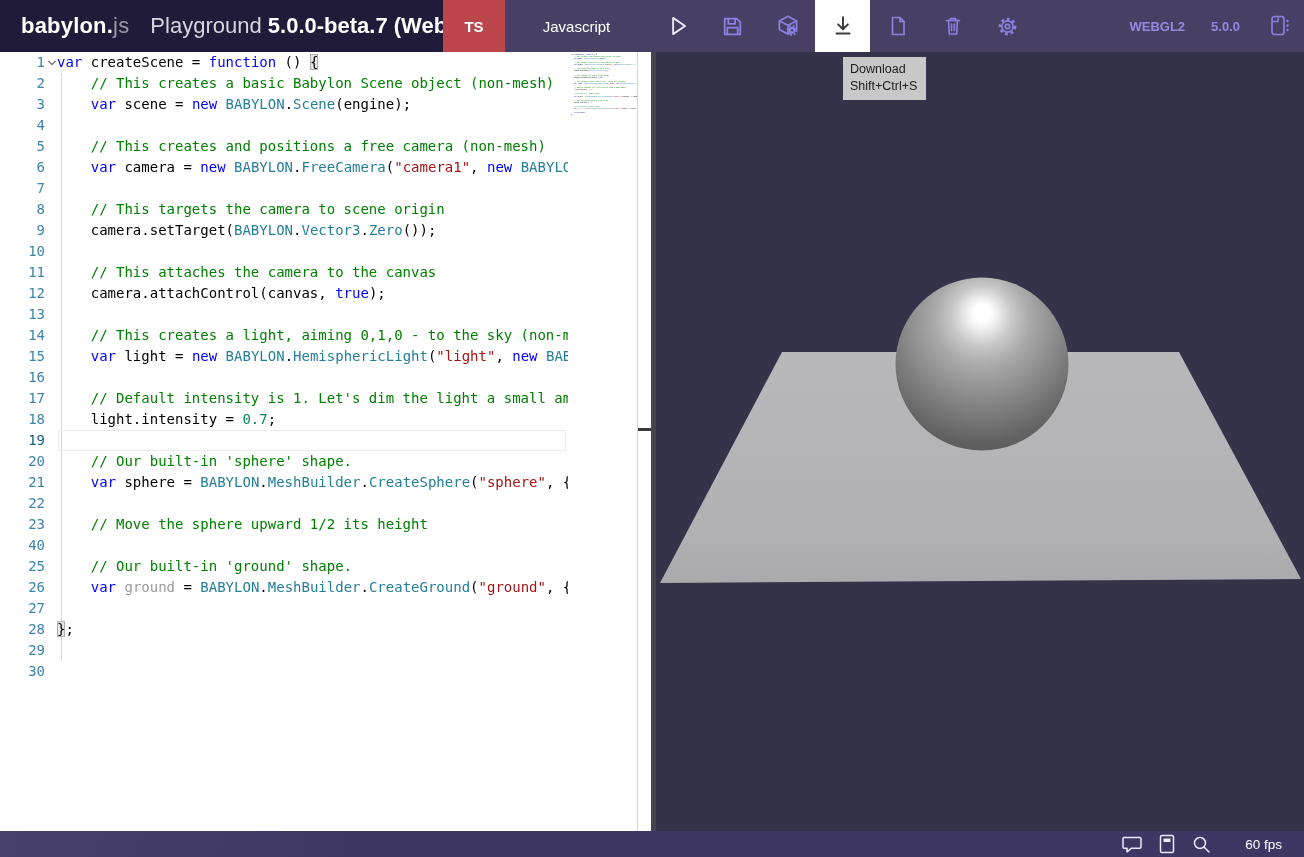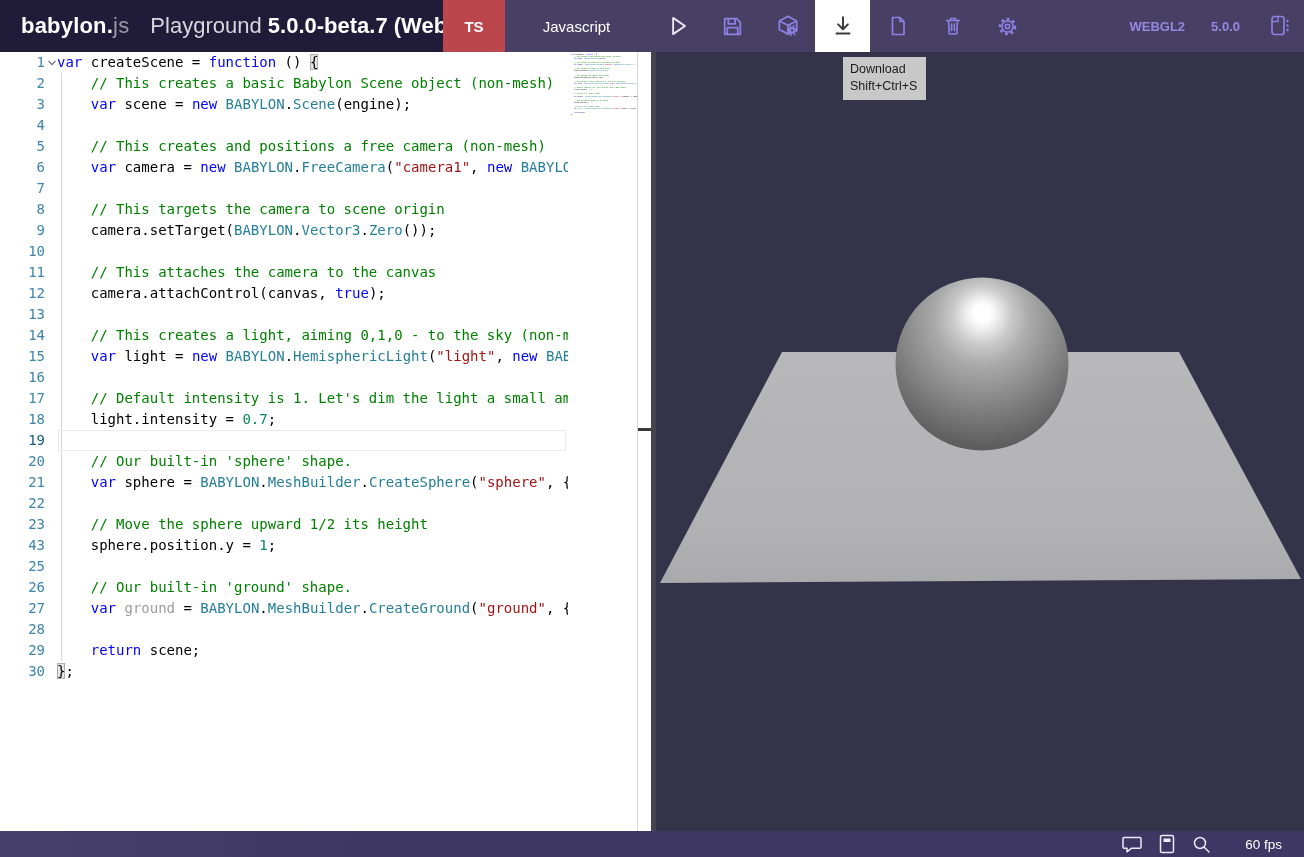--- a/index.html
+++ b/index.html
@@ -184,21 +184,21 @@
         <div class="ln">14</div>
         <div class="ln">15</div>
         <div class="ln">16</div>
         <div class="ln">17</div>
         <div class="ln">18</div>
         <div class="ln active">19</div>
         <div class="ln">20</div>
         <div class="ln">21</div>
         <div class="ln">22</div>
         <div class="ln">23</div>
-        <div class="ln">43</div>
+        <div class="ln">40</div>
         <div class="ln">25</div>
         <div class="ln">26</div>
         <div class="ln">27</div>
         <div class="ln">28</div>
         <div class="ln">29</div>
         <div class="ln">30</div>
       </div>
     <svg class="fold-chevron" width="10" height="10" viewBox="0 0 10 10" fill="none" stroke="currentColor" stroke-width="1.4">
         <path d="M1.5 3 L5 6.5 L8.5 3"></path>
       </svg>
@@ -222,26 +222,24 @@
           <div class="line"><span class="tk-c">    // This creates a light, aiming 0,1,0 - to the sky (non-mesh)</span></div>
           <div class="line"><span class="tk-t">    </span><span class="tk-k">var</span><span class="tk-t"> light = </span><span class="tk-k">new</span><span class="tk-t"> </span><span class="tk-y">BABYLON</span><span class="tk-t">.</span><span class="tk-y">HemisphericLight</span><span class="tk-t">(</span><span class="tk-s">"light"</span><span class="tk-t">, </span><span class="tk-k">new</span><span class="tk-t"> </span><span class="tk-y">BABYLON</span></div>
           <div class="line"></div>
           <div class="line"><span class="tk-c">    // Default intensity is 1. Let's dim the light a small amount</span></div>
           <div class="line"><span class="tk-t">    light.intensity = </span><span class="tk-n">0.7</span><span class="tk-t">;</span></div>
           <div class="line"></div>
           <div class="line"><span class="tk-c">    // Our built-in 'sphere' shape.</span></div>
           <div class="line"><span class="tk-t">    </span><span class="tk-k">var</span><span class="tk-t"> sphere = </span><span class="tk-y">BABYLON</span><span class="tk-t">.</span><span class="tk-y">MeshBuilder</span><span class="tk-t">.</span><span class="tk-y">CreateSphere</span><span class="tk-t">(</span><span class="tk-s">"sphere"</span><span class="tk-t">, {diameter: </span></div>
           <div class="line"></div>
           <div class="line"><span class="tk-c">    // Move the sphere upward 1/2 its height</span></div>
-          <div class="line"><span class="tk-t">    sphere.position.y = </span><span class="tk-n">1</span><span class="tk-t">;</span></div>
           <div class="line"></div>
           <div class="line"><span class="tk-c">    // Our built-in 'ground' shape.</span></div>
           <div class="line"><span class="tk-t">    </span><span class="tk-k">var</span><span class="tk-t"> </span><span class="tk-u">ground</span><span class="tk-t"> = </span><span class="tk-y">BABYLON</span><span class="tk-t">.</span><span class="tk-y">MeshBuilder</span><span class="tk-t">.</span><span class="tk-y">CreateGround</span><span class="tk-t">(</span><span class="tk-s">"ground"</span><span class="tk-t">, {width: </span></div>
           <div class="line"></div>
-          <div class="line"><span class="tk-t">    </span><span class="tk-k">return</span><span class="tk-t"> scene;</span></div>
           <div class="line"><span class="tk-b">}</span><span class="tk-t">;</span></div>
         </div>
     </div>
     <div class="minimap mono">
       <div class="minimap-content">
           <div class="line"><span class="tk-k">var</span><span class="tk-t"> createScene = </span><span class="tk-k">function</span><span class="tk-t"> () </span><span class="tk-b">{</span></div>
           <div class="line"><span class="tk-c">    // This creates a basic Babylon Scene object (non-mesh)</span></div>
           <div class="line"><span class="tk-t">    </span><span class="tk-k">var</span><span class="tk-t"> scene = </span><span class="tk-k">new</span><span class="tk-t"> </span><span class="tk-y">BABYLON</span><span class="tk-t">.</span><span class="tk-y">Scene</span><span class="tk-t">(engine);</span></div>
           <div class="line"></div>
           <div class="line"><span class="tk-c">    // This creates and positions a free camera (non-mesh)</span></div>

